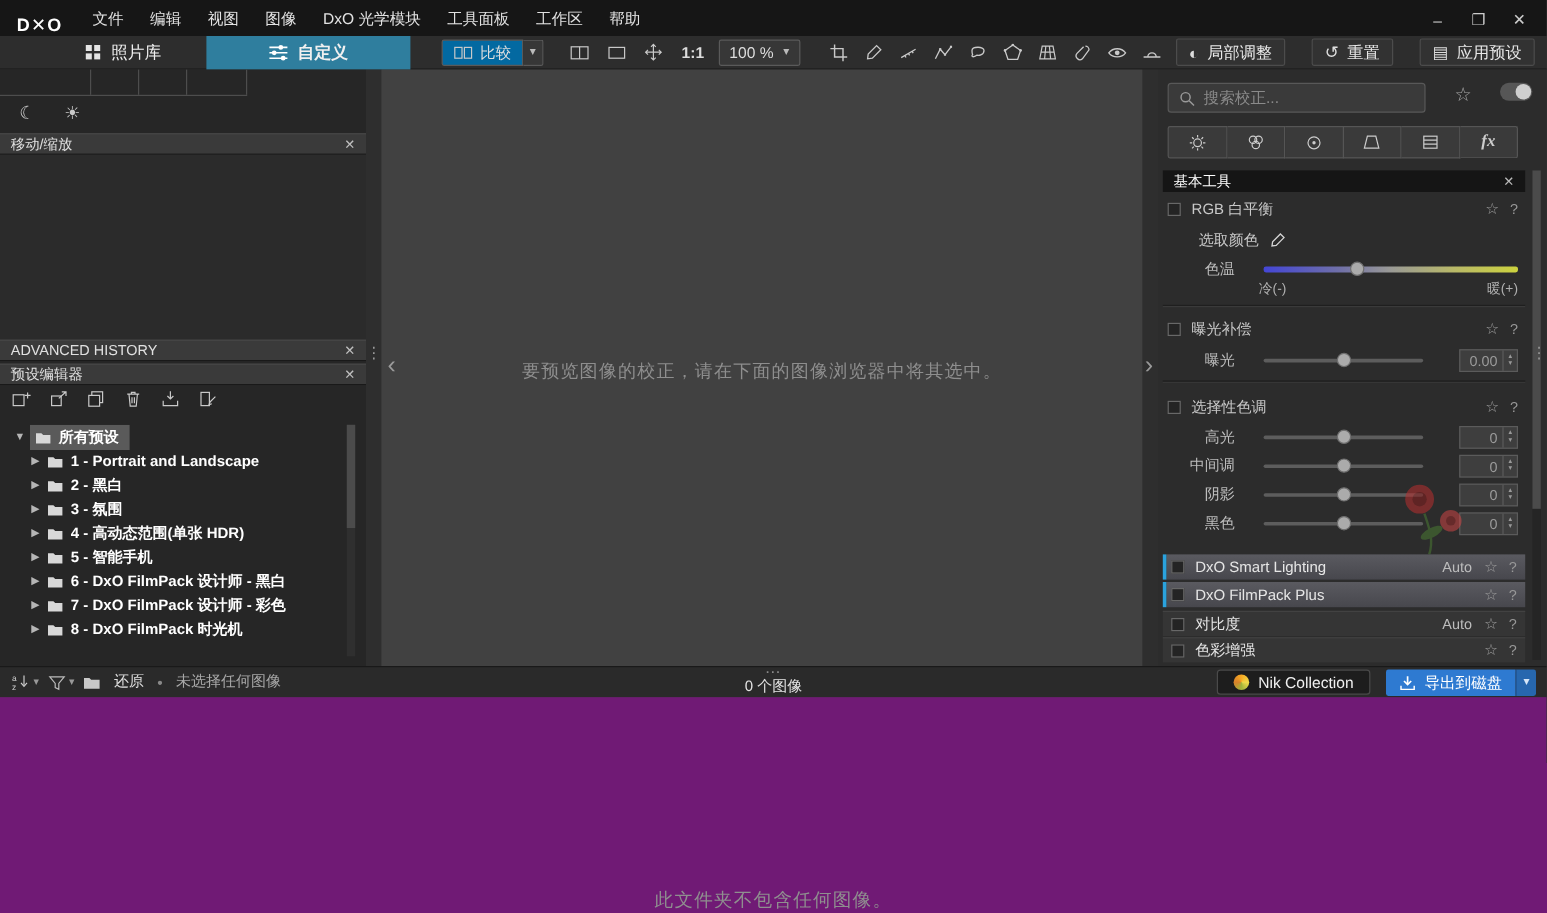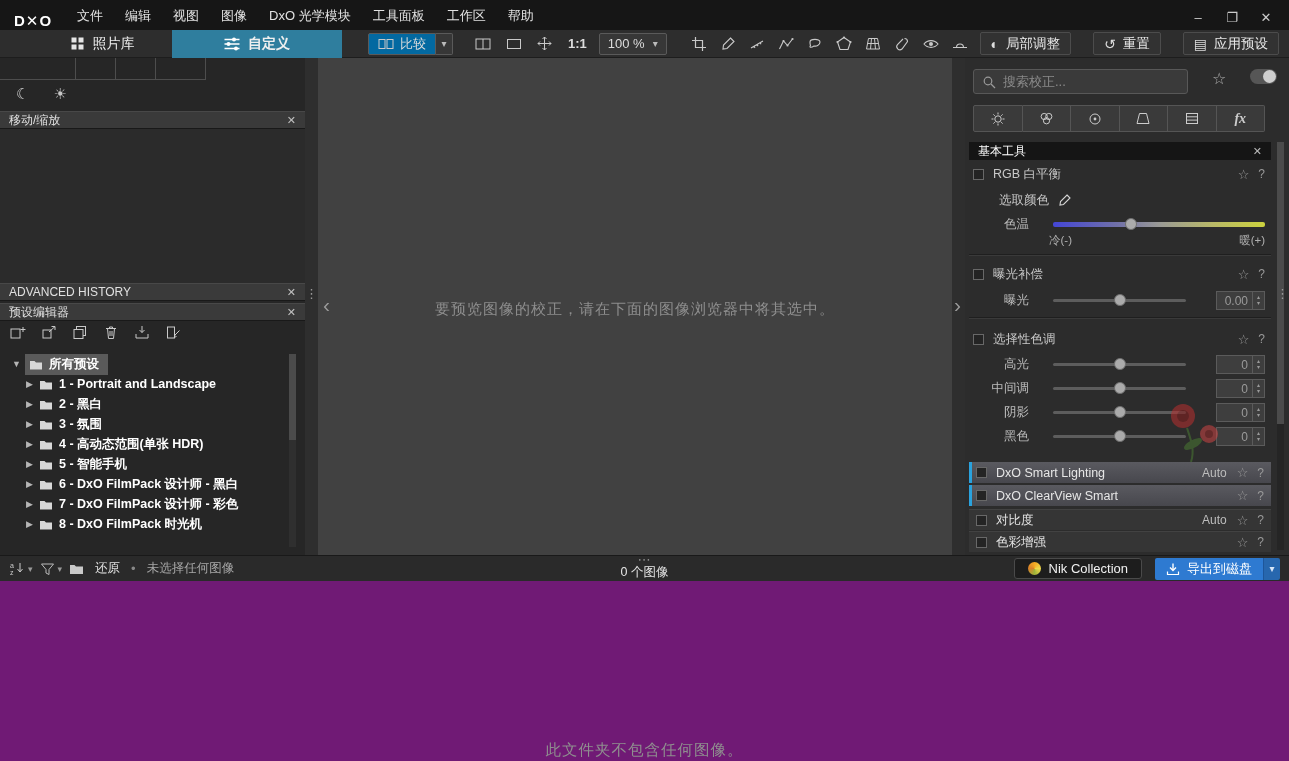--- a/index.html
+++ b/index.html
@@ -610,21 +610,21 @@
       <span class="cb"></span>
       <span class="t">DxO Smart Lighting</span>
       <span class="ri">
           <span class="auto">Auto</span>
           <span class="star">☆</span>
           <span class="q">?</span>
         </span>
     </div>
     <div class="hl on" style="top:427px">
       <span class="cb"></span>
-      <span class="t">DxO ClearView Smart</span>
+      <span class="t">DxO FilmPack Plus</span>
       <span class="ri">
           <span class="star">☆</span>
           <span class="q">?</span>
         </span>
     </div>
     <div class="hl off" style="top:451px">
       <span class="cb"></span>
       <span class="t">对比度</span>
       <span class="ri">
           <span class="auto">Auto</span>

